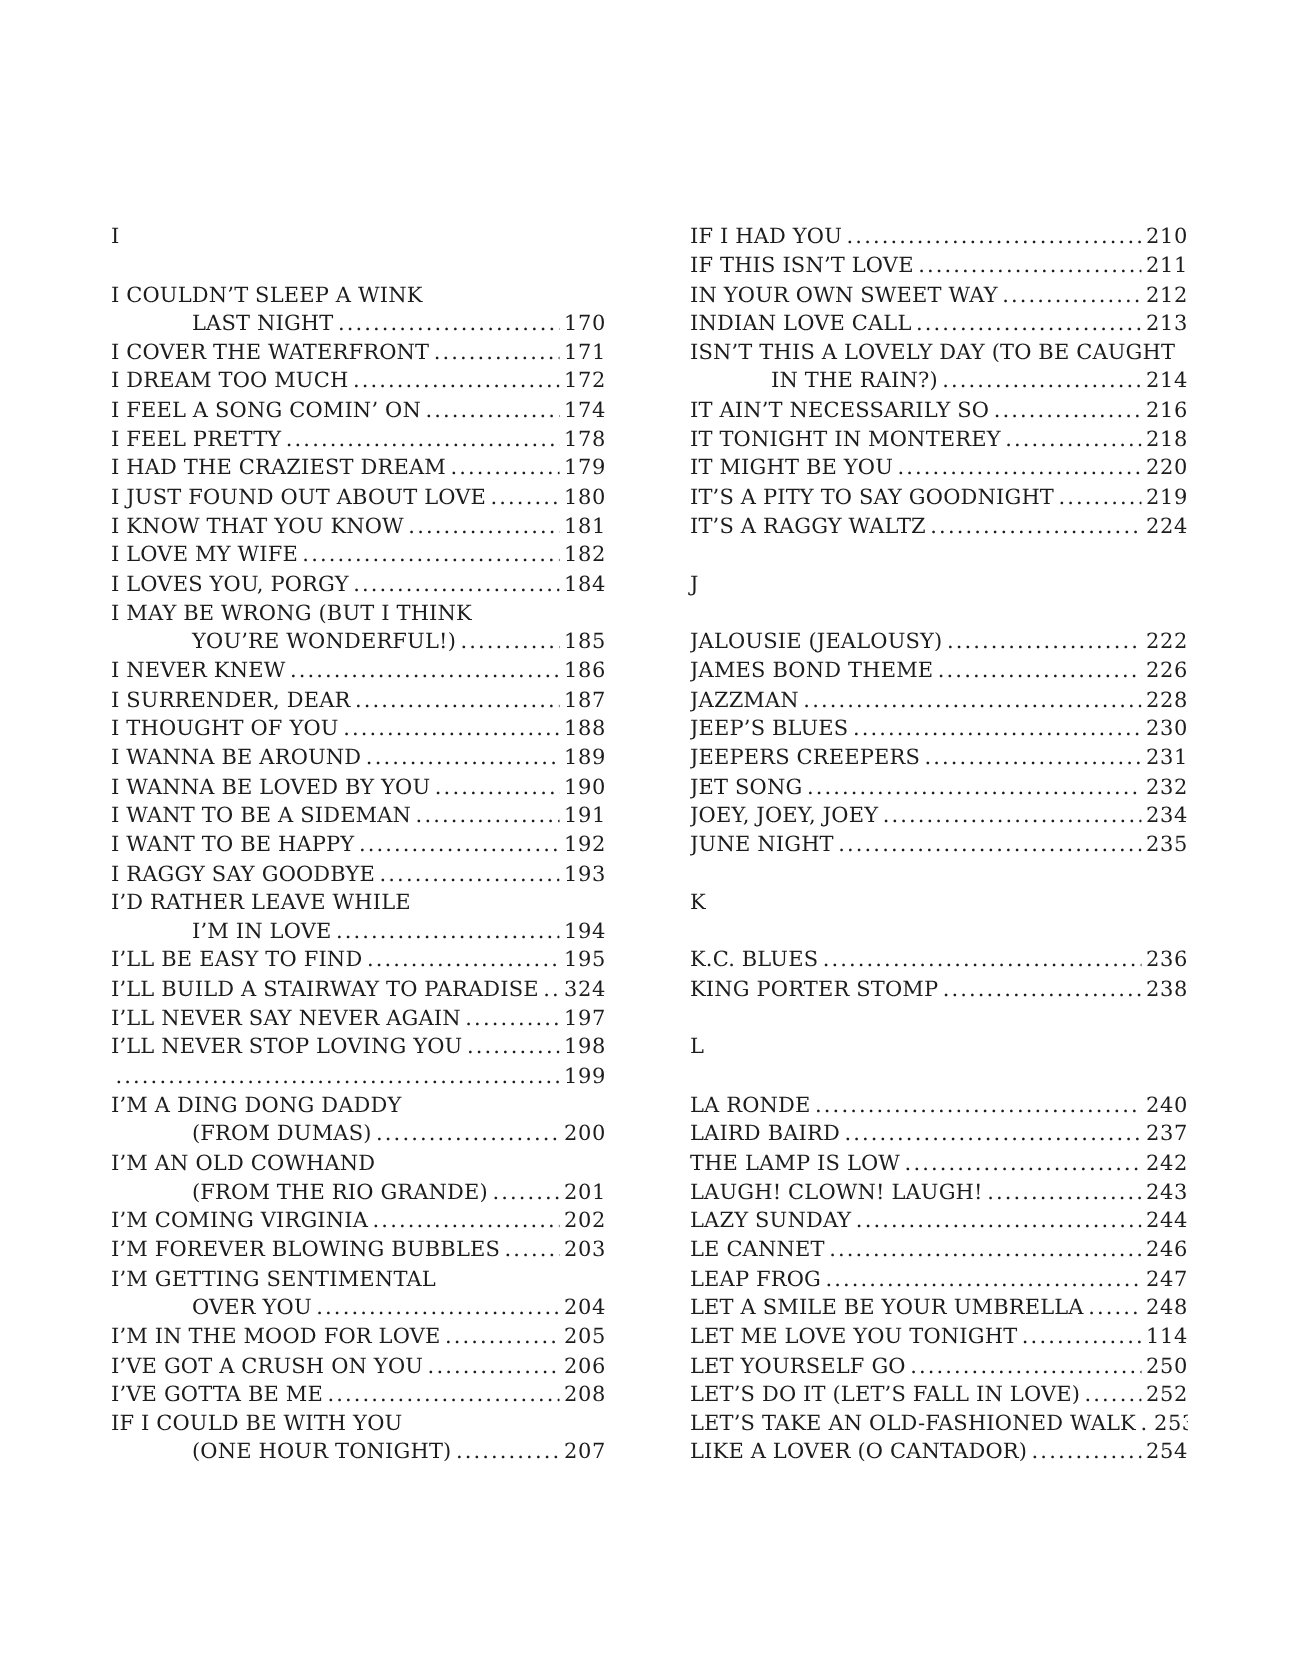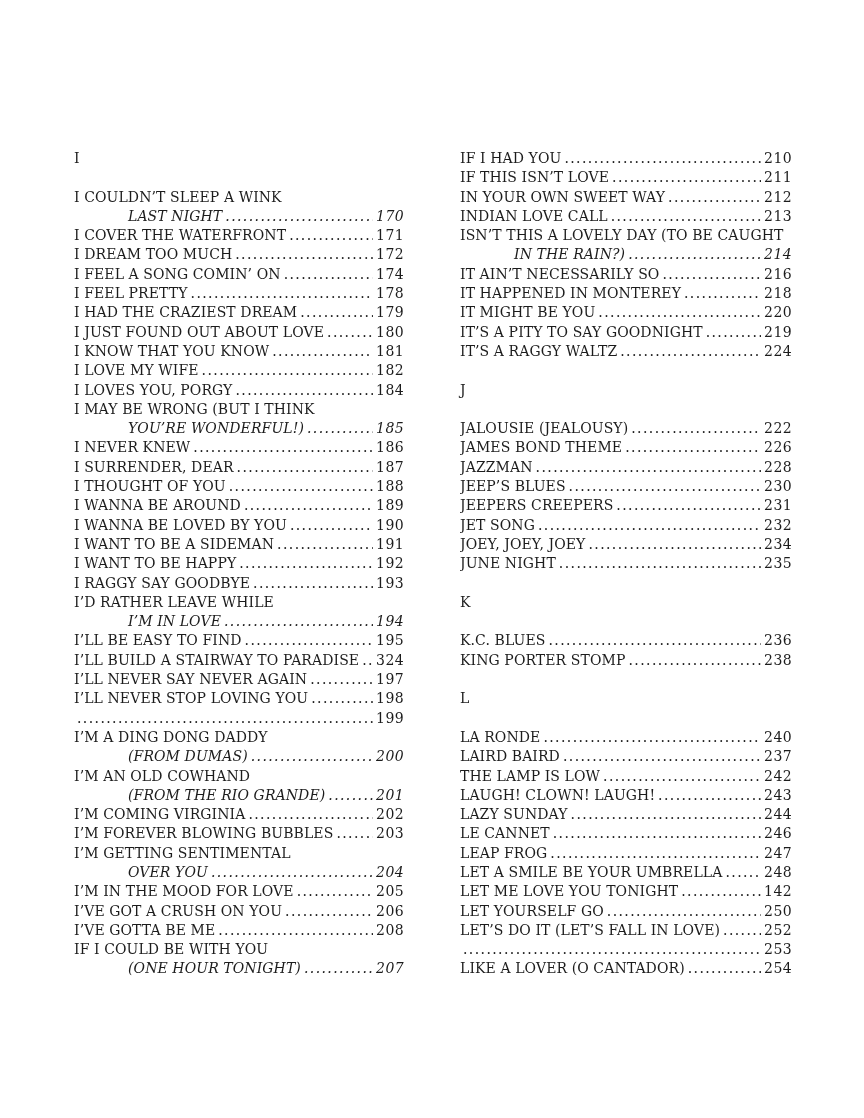--- a/index.html
+++ b/index.html
@@ -28,21 +28,21 @@
   .col-right { width: 332px; }
 
   .row {
     display: flex;
     height: 19.3px;
     line-height: 19.3px;
     font-size: 14px;
     white-space: nowrap;
     overflow: hidden;
   }
-  .row.cont { padding-left: 54px; font-style: italic; }
+  .row.cont { padding-left: 54px; }
   .row .t   { flex: 0 0 auto; letter-spacing: 0.1px; }
   .row .dots {
     flex: 1 1 auto;
     overflow: hidden;
     min-width: 6px;
     margin-left: 3px;
     margin-right: 3px;
   }
   .row .dots::after {
     content: "..........................................................................................";
@@ -285,21 +285,21 @@
           <span class="t">IN THE RAIN?)</span>
           <span class="dots"></span>
           <span class="pg">214</span>
         </div>
         <div class="row">
           <span class="t">IT AIN’T NECESSARILY SO</span>
           <span class="dots"></span>
           <span class="pg">216</span>
         </div>
         <div class="row">
-          <span class="t">IT HAPPENED IN MONTEREY</span>
+          <span class="t">IT TONIGHT IN MONTEREY</span>
           <span class="dots"></span>
           <span class="pg">218</span>
         </div>
         <div class="row">
           <span class="t">IT MIGHT BE YOU</span>
           <span class="dots"></span>
           <span class="pg">220</span>
         </div>
         <div class="row">
           <span class="t">IT’S A PITY TO SAY GOODNIGHT</span>
@@ -400,33 +400,34 @@
           <span class="pg">247</span>
         </div>
         <div class="row">
           <span class="t">LET A SMILE BE YOUR UMBRELLA</span>
           <span class="dots"></span>
           <span class="pg">248</span>
         </div>
         <div class="row">
           <span class="t">LET ME LOVE YOU TONIGHT</span>
           <span class="dots"></span>
-          <span class="pg">142</span>
+          <span class="pg">114</span>
         </div>
         <div class="row">
           <span class="t">LET YOURSELF GO</span>
           <span class="dots"></span>
           <span class="pg">250</span>
         </div>
         <div class="row">
           <span class="t">LET’S DO IT (LET’S FALL IN LOVE)</span>
           <span class="dots"></span>
           <span class="pg">252</span>
         </div>
         <div class="row">
+          <span class="t">LET’S TAKE AN OLD-FASHIONED WALK</span>
           <span class="dots"></span>
           <span class="pg">253</span>
         </div>
         <div class="row">
           <span class="t">LIKE A LOVER (O CANTADOR)</span>
           <span class="dots"></span>
           <span class="pg">254</span>
         </div>
       </div>
   </div>

